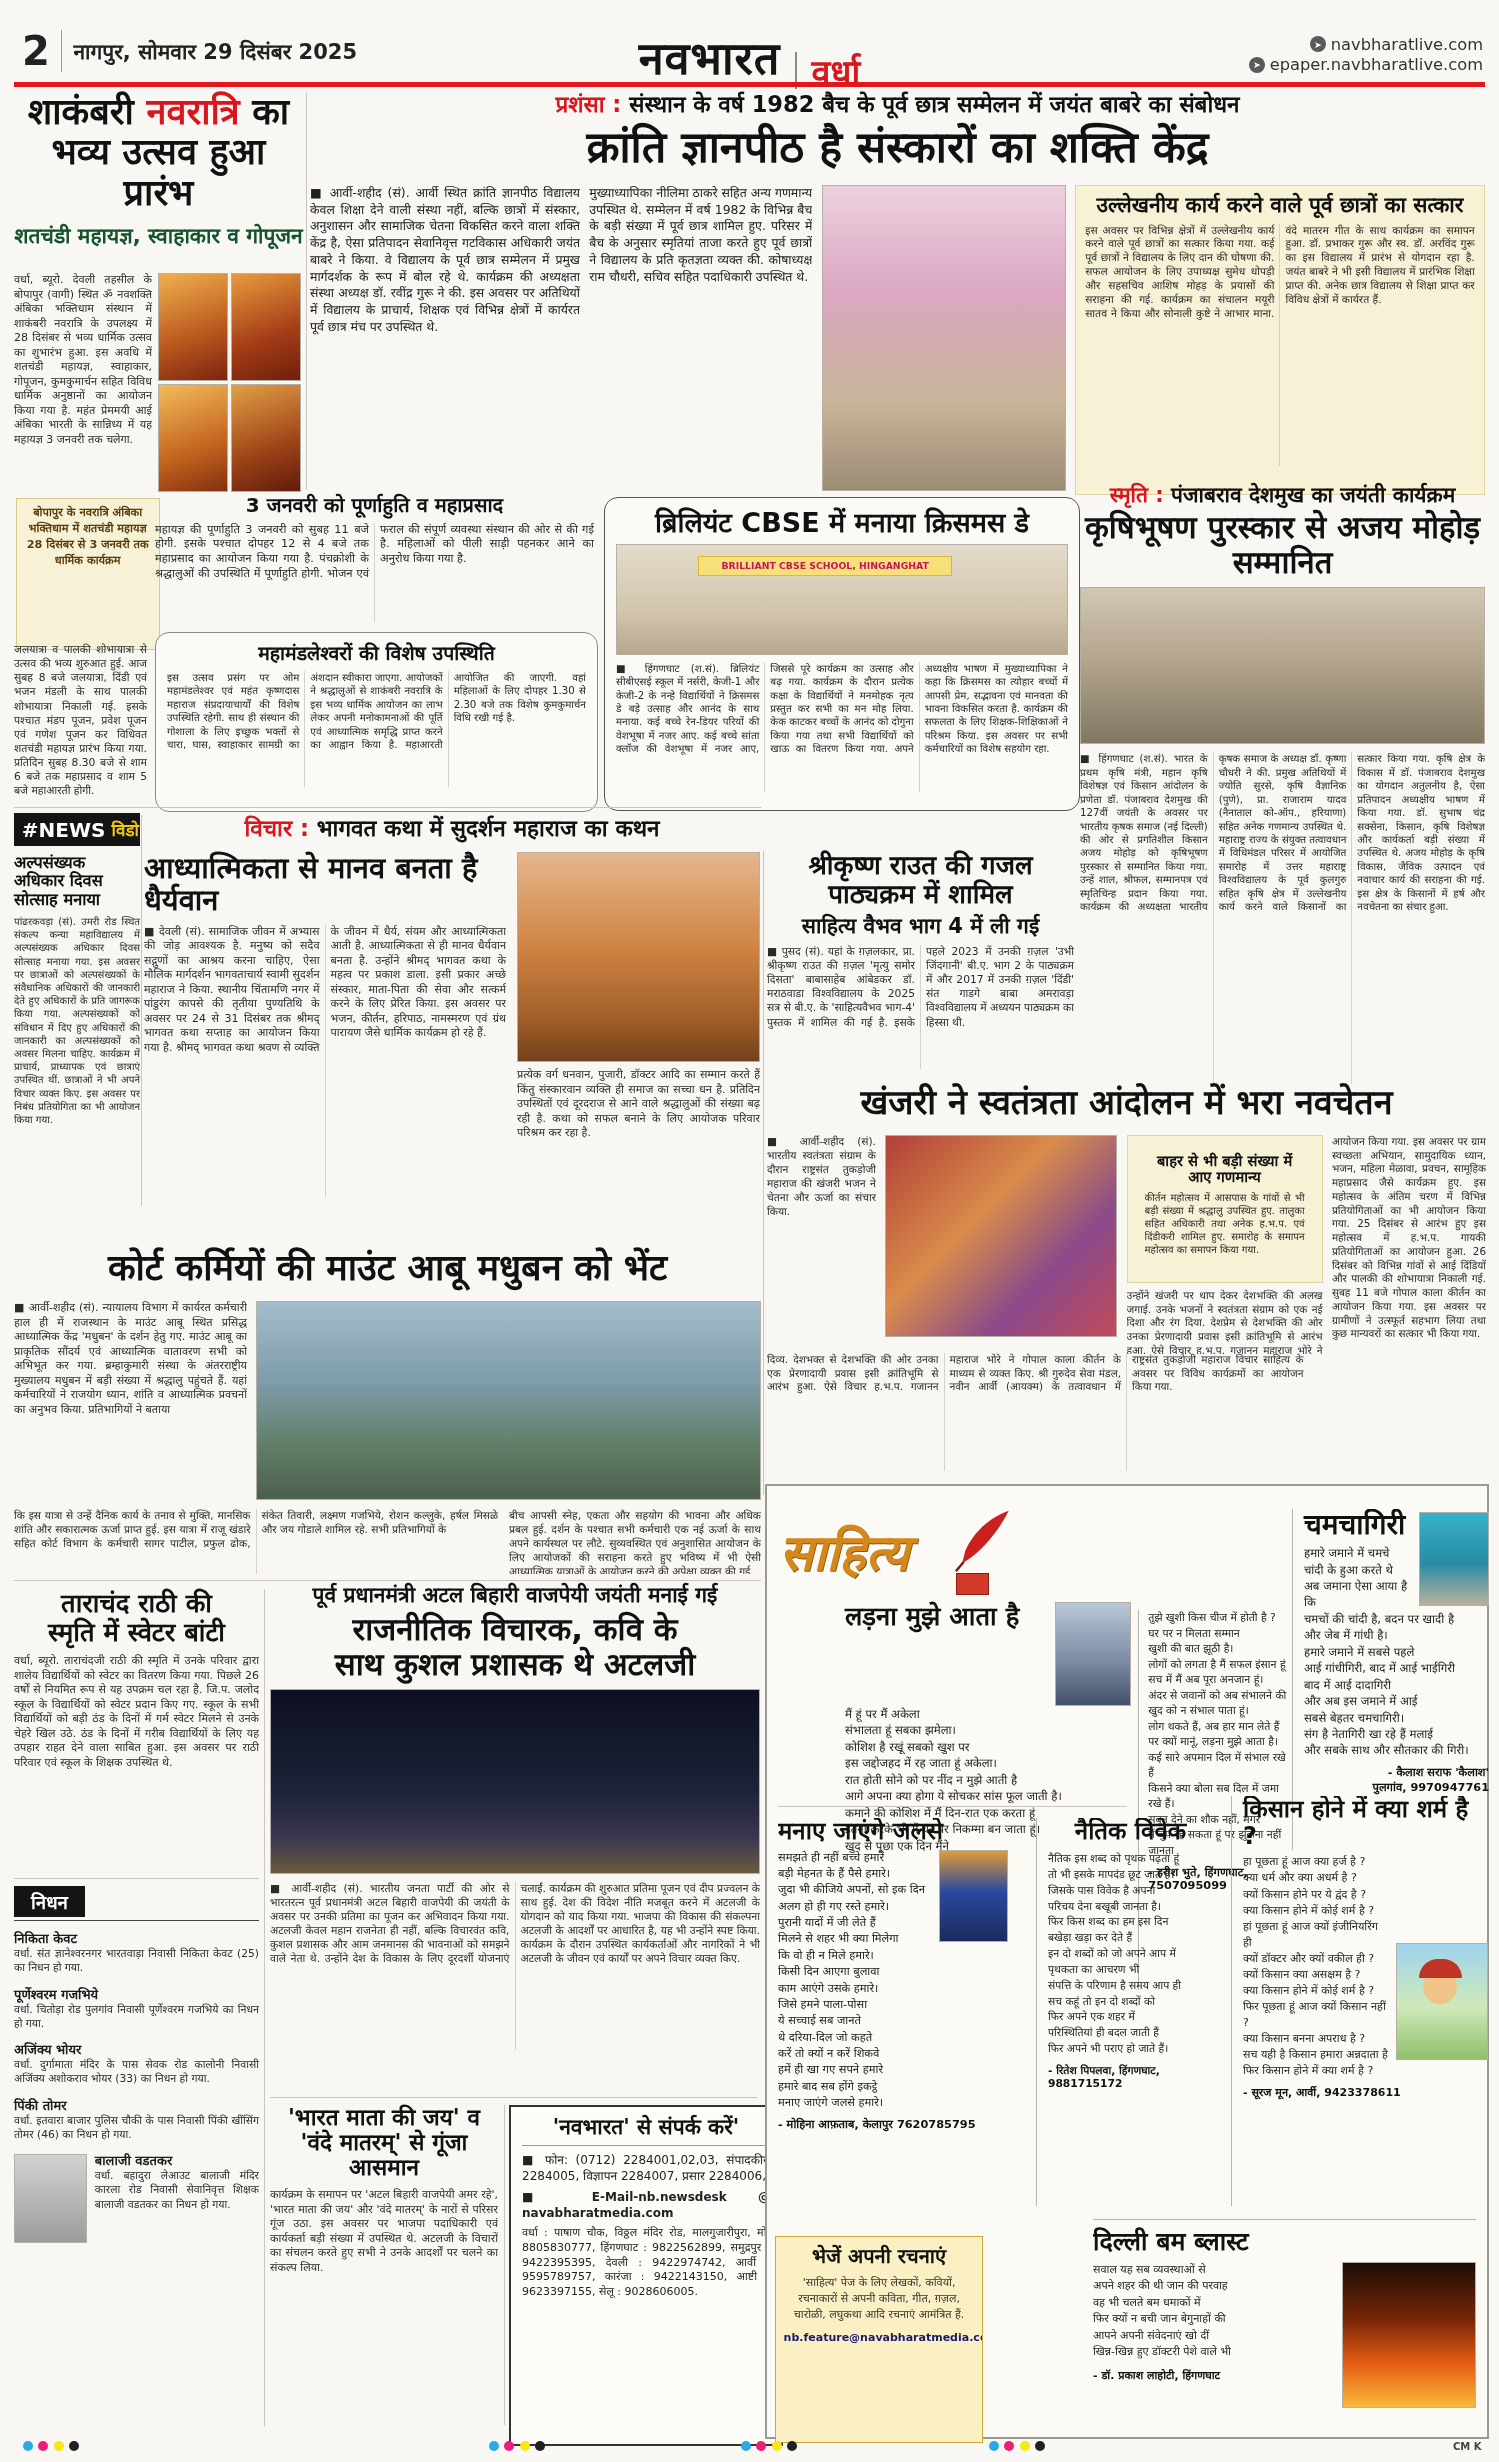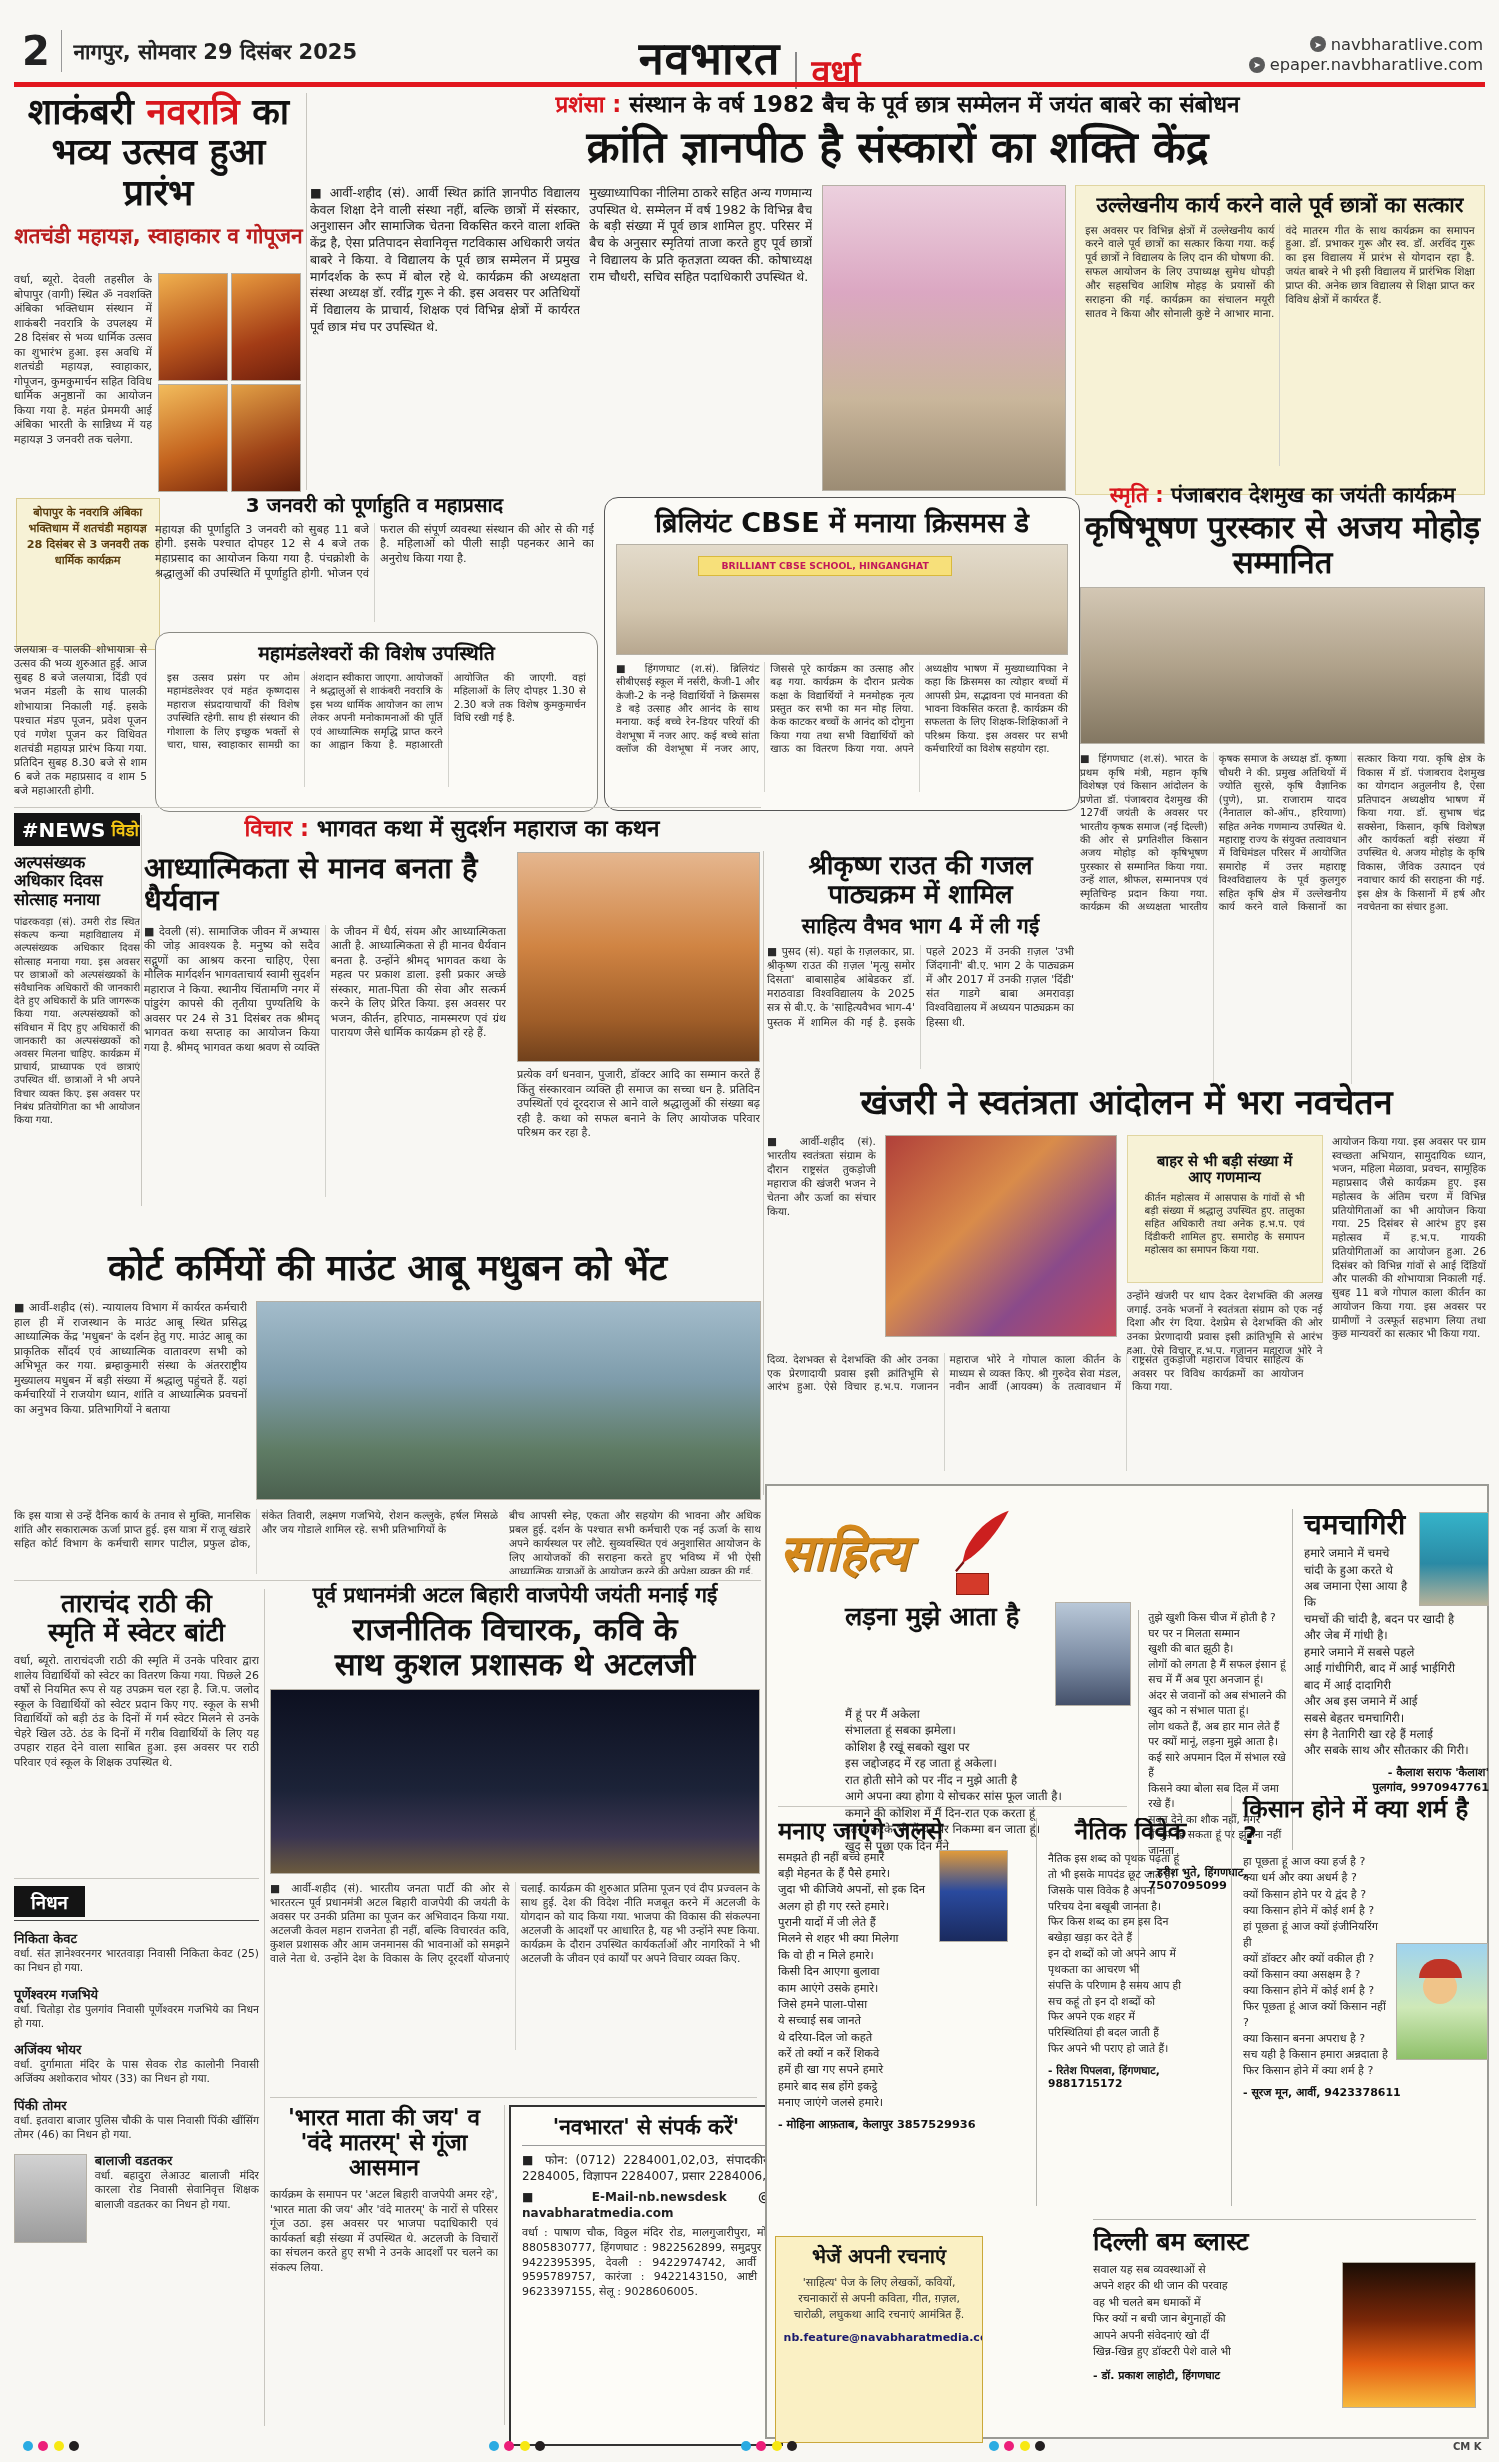--- a/index.html
+++ b/index.html
@@ -62,21 +62,21 @@
     </div>
   </div>
 
   <div class="abs" style="left:14px;top:82px;width:1471px;height:4.7px;background:#e2171e;"></div>
 
   <div class="abs" style="left:14px;top:92px;width:289px;">
     <div class="hl center" style="font-size:36px;">
       <span>शाकंबरी </span><span class="red">नवरात्रि</span><span> का</span><br>
       <span>भव्य उत्सव हुआ प्रारंभ</span>
     </div>
-    <div class="center bold" style="font-size:21px;margin-top:7.8px;color:#b91c1c;">शतचंडी महायज्ञ, स्वाहाकार व गोपूजन</div>
+    <div class="center bold" style="font-size:21px;margin-top:7.8px;color:#14532d;">शतचंडी महायज्ञ, स्वाहाकार व गोपूजन</div>
   </div>
 
   <div class="abs" style="left:14px;top:273px;width:289px;height:219px;display:flex;gap:6.2px;">
     <div class="small-txt clip" style="width:138px;height:219px;font-size:11px;">वर्धा, ब्यूरो. देवली तहसील के बोपापुर (वागी) स्थित ॐ नवशक्ति अंबिका भक्तिधाम संस्थान में शाकंबरी नवरात्रि के उपलक्ष्य में 28 दिसंबर से भव्य धार्मिक उत्सव का शुभारंभ हुआ. इस अवधि में शतचंडी महायज्ञ, स्वाहाकार, गोपूजन, कुमकुमार्चन सहित विविध धार्मिक अनुष्ठानों का आयोजन किया गया है. महंत प्रेममयी आई अंबिका भारती के सान्निध्य में यह महायज्ञ 3 जनवरी तक चलेगा.</div>
     <div style="width:143px;height:219px;display:grid;grid-template-columns:1fr 1fr;grid-template-rows:1fr 1fr;gap:3.1px;">
       <div class="photo" style="background:linear-gradient(160deg,#f0b04e,#b8551d 60%,#7a2410);"></div>
       <div class="photo" style="background:linear-gradient(160deg,#e89a3e,#a33c16 60%,#6e1f0c);"></div>
       <div class="photo" style="background:linear-gradient(160deg,#f2bc5c,#c4641f 60%,#83300f);"></div>
       <div class="photo" style="background:linear-gradient(160deg,#e2a045,#9e4318 60%,#5f1d0a);"></div>
     </div>
@@ -319,21 +319,21 @@
 कि वो ही न मिले हमारे।
 किसी दिन आएगा बुलावा
 काम आएंगे उसके हमारे।
 जिसे हमने पाला-पोसा
 ये सच्चाई सब जानते
 थे दरिया-दिल जो कहते
 करें तो क्यों न करें शिकवे
 हमें ही खा गए सपने हमारे
 हमारे बाद सब होंगे इकट्ठे
 मनाए जाएंगे जलसे हमारे।</div>
-      <div class="author" style="font-size:11.3px;margin-top:4.7px;">- मोहिना आफ़ताब, केलापुर 3857529936</div>
+      <div class="author" style="font-size:11.3px;margin-top:4.7px;">- मोहिना आफ़ताब, केलापुर 7620785795</div>
     </div>
 
     <div class="abs clip" style="left:269px;top:332px;width:165px;height:388px;border-left:0.8px solid #b5b5af;padding-left:11px;">
       <div class="hl center" style="font-size:24px;">नैतिक विवेक</div>
       <div class="poem" style="font-size:10.7px;line-height:1.48;margin-top:6.2px;">नैतिक इस शब्द को पृथक पढ़ता हूं
 तो भी इसके मापदंड छूट जाते हैं।
 जिसके पास विवेक है अपना
 परिचय देना बखूबी जानता है।
 फिर किस शब्द का हम इस दिन
 बखेड़ा खड़ा कर देते हैं

